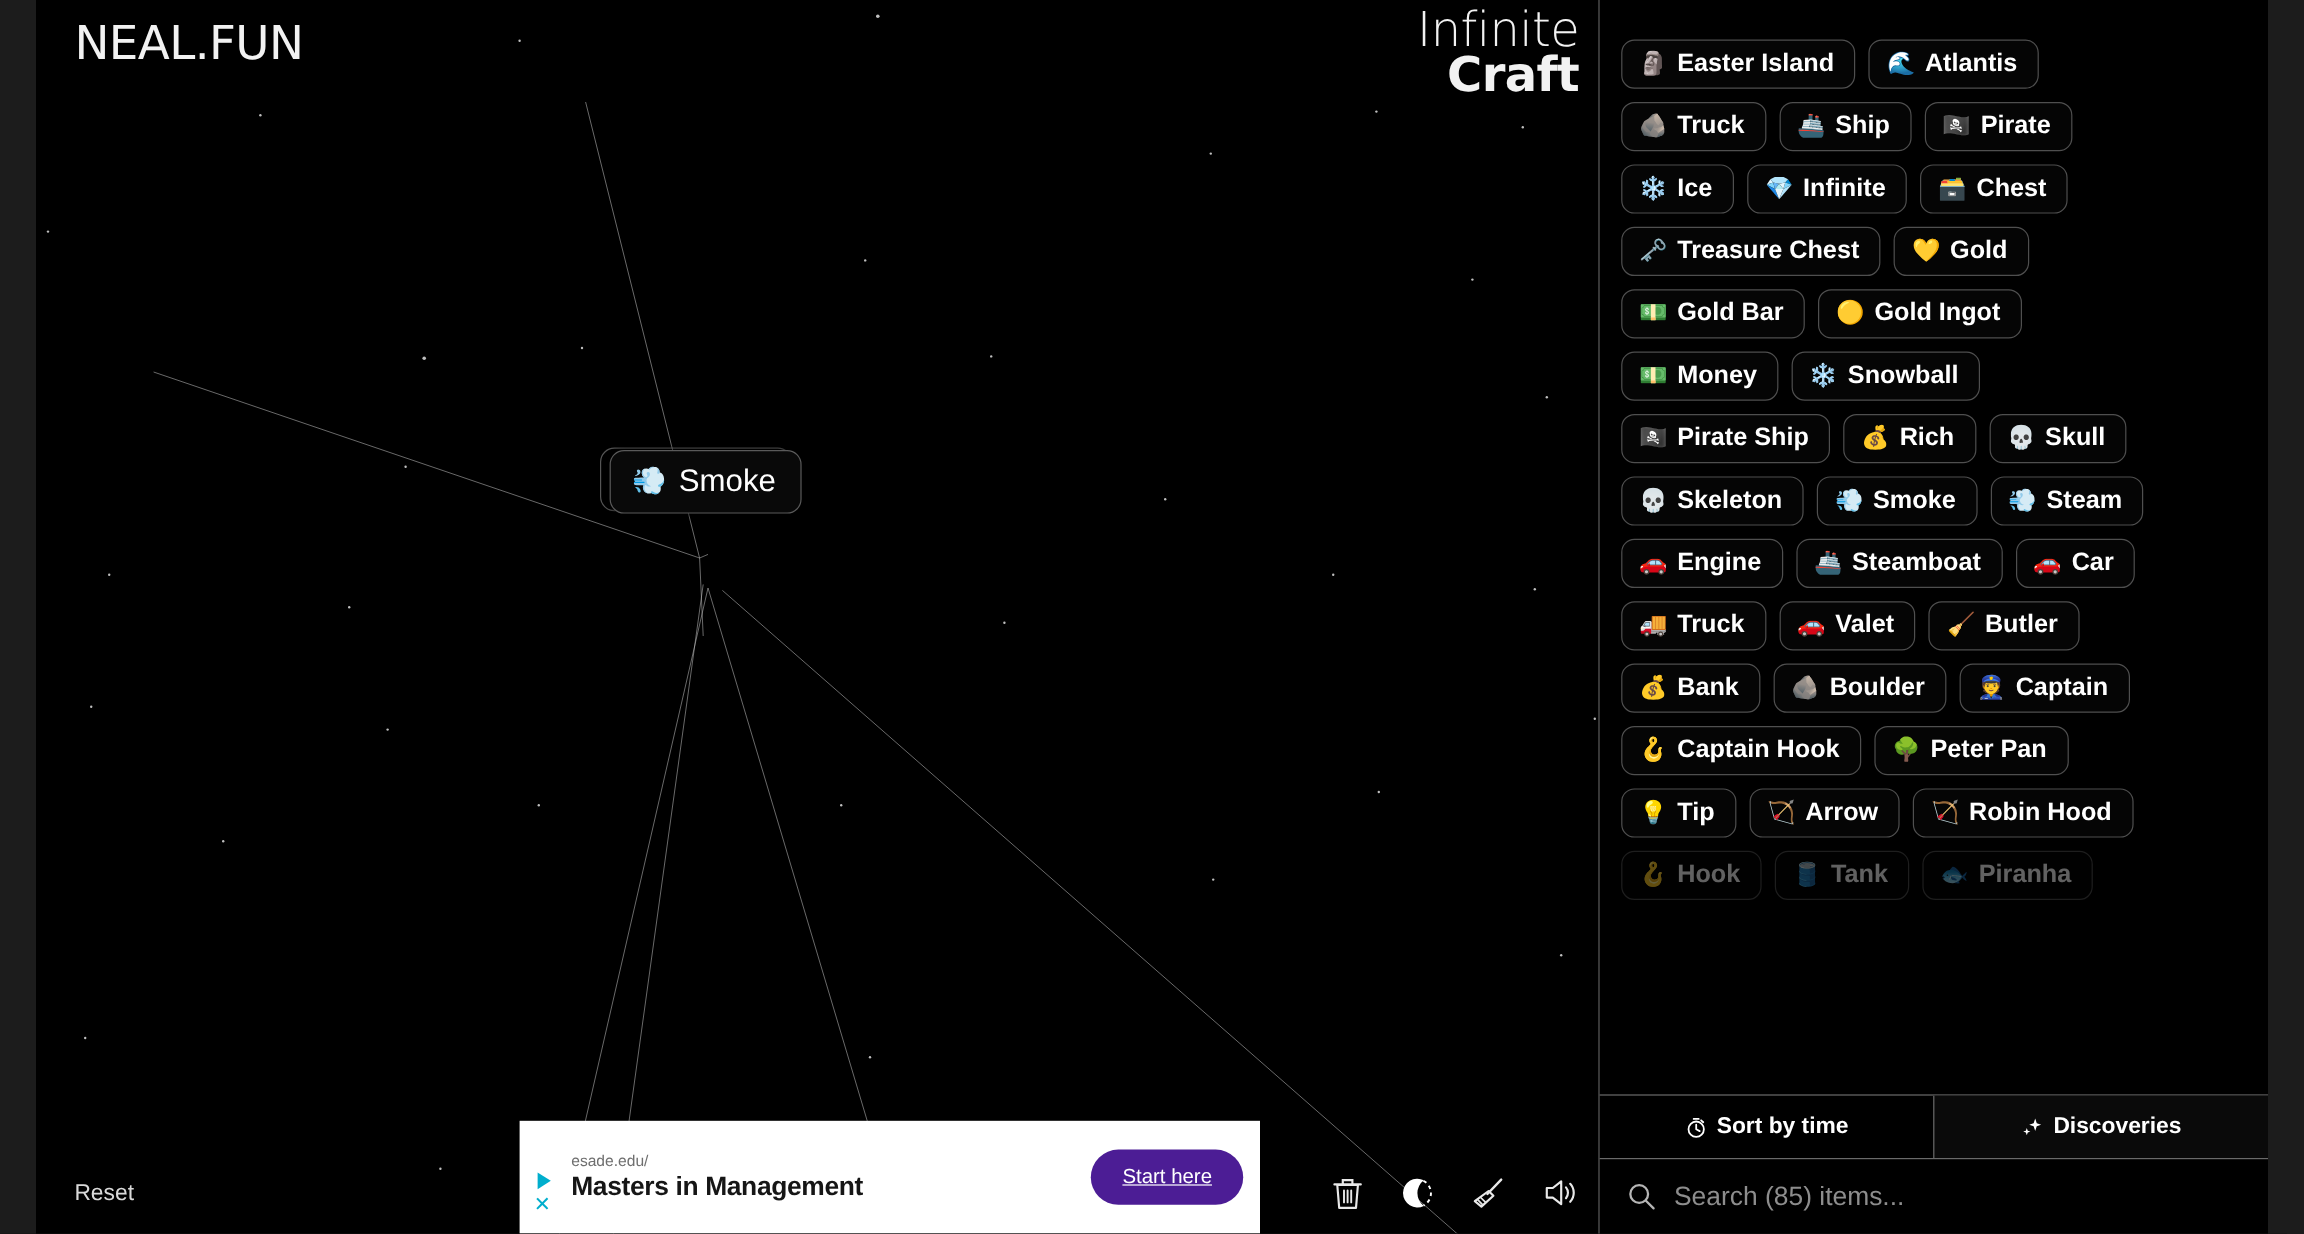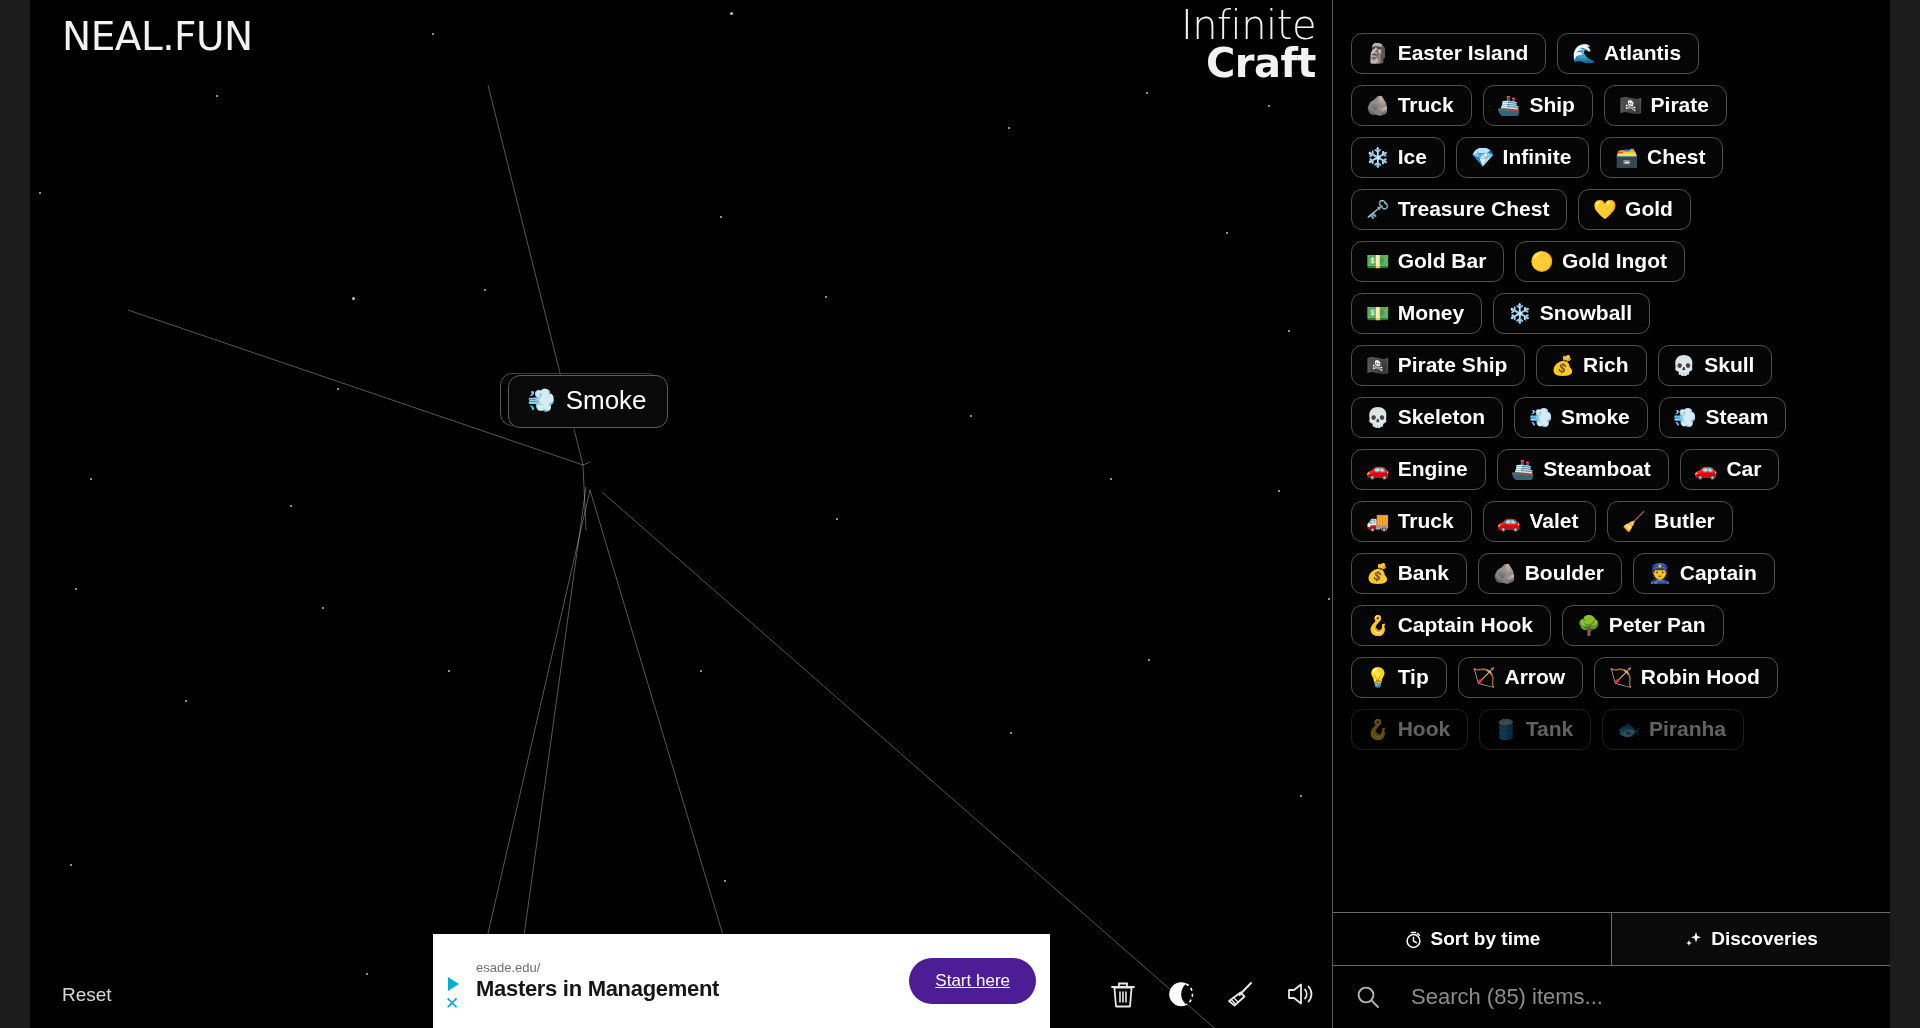--- a/index.html
+++ b/index.html
@@ -202,21 +202,21 @@
     cursor: pointer;
     font-family: "Liberation Sans", sans-serif;
   }
   .sb-tab + .sb-tab { border-left: 1px solid #6a6a6a; }
 
   
   #sidebar-search {
     flex: 0 0 auto;
     height: 62px;
     display: flex; align-items: center;
-    gap: 30px;
+    gap: 14px;
     padding: 0 22px;
   }
   #search-input {
     flex: 1;
     background: transparent;
     border: none; outline: none;
     color: #cfcfcf;
     font-size: 22px;
     font-family: "Liberation Sans", sans-serif;
   }

